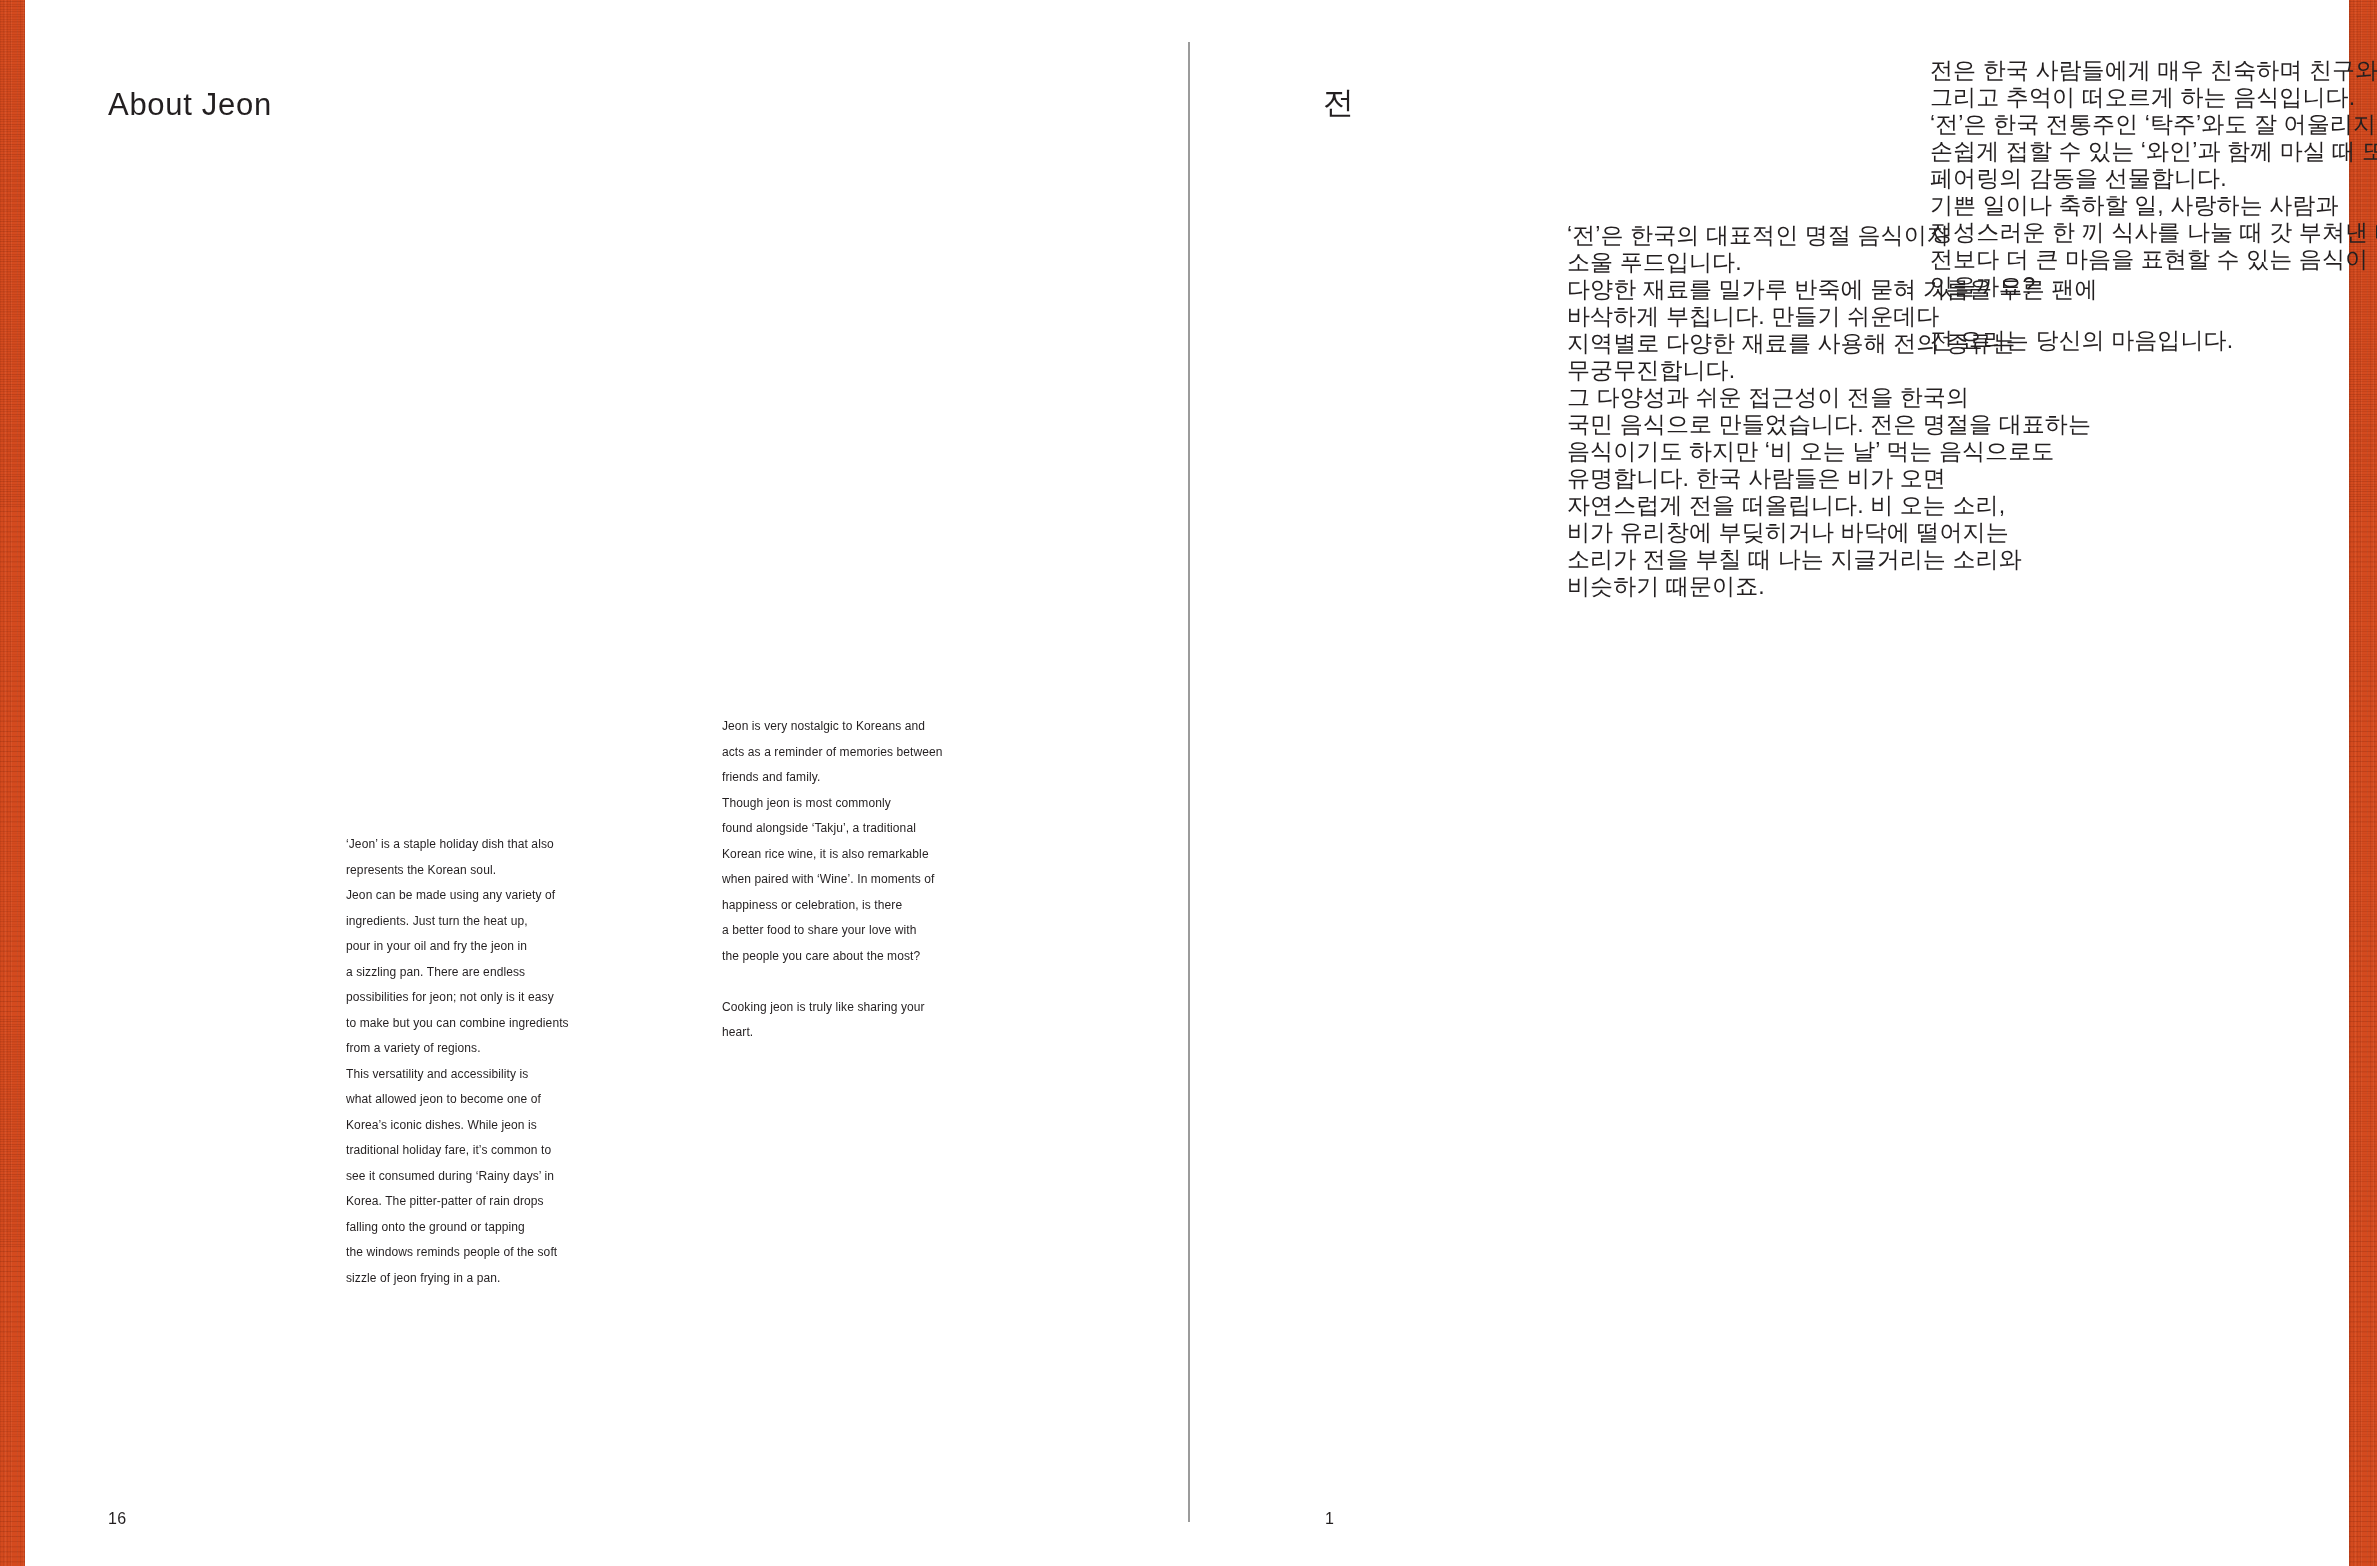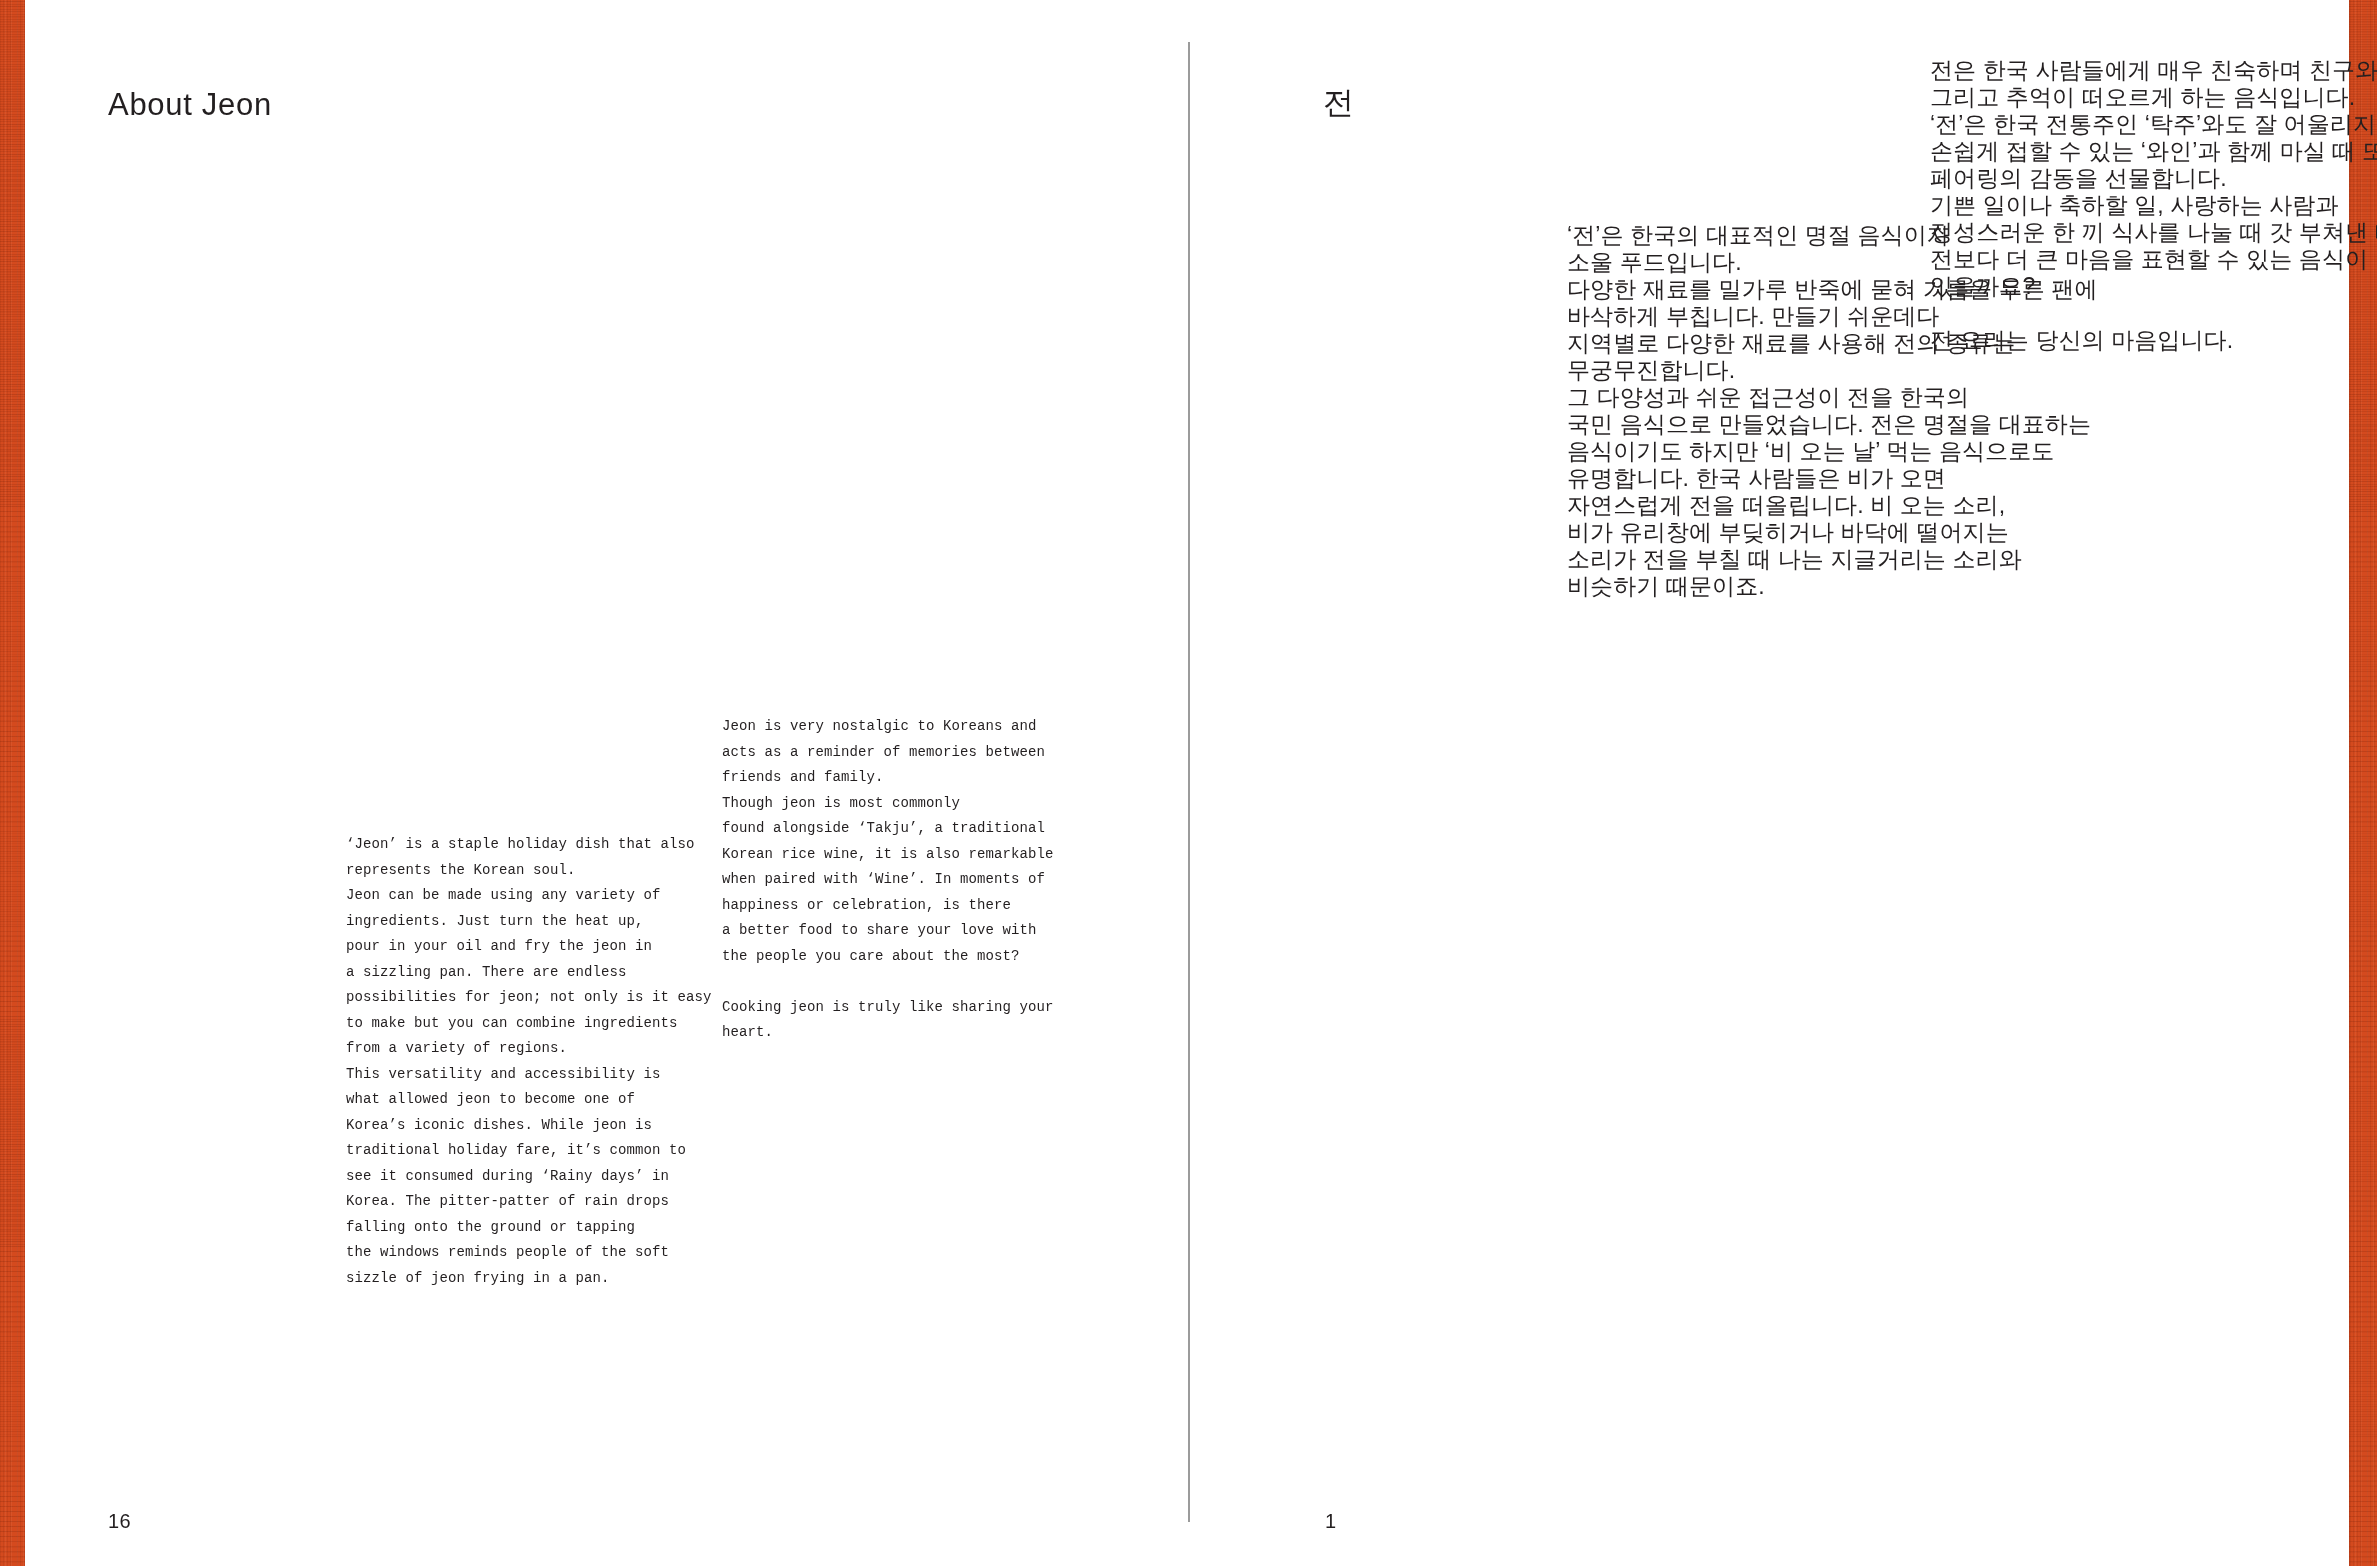--- a/index.html
+++ b/index.html
@@ -42,29 +42,29 @@
     color: var(--ink, #231f20);
     margin-top: 24px;
   }
   #title-left  { left: 108px;  top: 65px; }
   #title-right { left: 1323px; top: 63px; }
   .body-col {
     position: absolute;
     white-space: pre;
     color: var(--ink, #231f20);
   }
-  .col-en { font-size: 14px; line-height: 25.5px; letter-spacing: 0.1px; font-family: Liberation Mono, monospace; }
+  .col-en { font-size: 12px; line-height: 25.5px; letter-spacing: 0.1px; }
   .col-ko { font-size: 23px;   line-height: 27px; letter-spacing: 0.1px; }
   #en-col-1 { left: 346px;  top: 832px; }
   #en-col-2 { left: 722px;  top: 714px;  }
   #ko-col-1 { left: 1567px; top: 222px;  }
   #ko-col-2 { left: 1930px; top: 57px;   }
   .page-num {
     position: absolute;
-    font-size: 20px;
+    font-size: 16px;
     line-height: 1;
     letter-spacing: 0.3px;
     text-align: center;
   }
   #pg-left  { left: 108px;  top: 1511px; }
   #pg-right { left: 1325px; top: 1511px; }
 </style>
 </head>
 <body>
 

